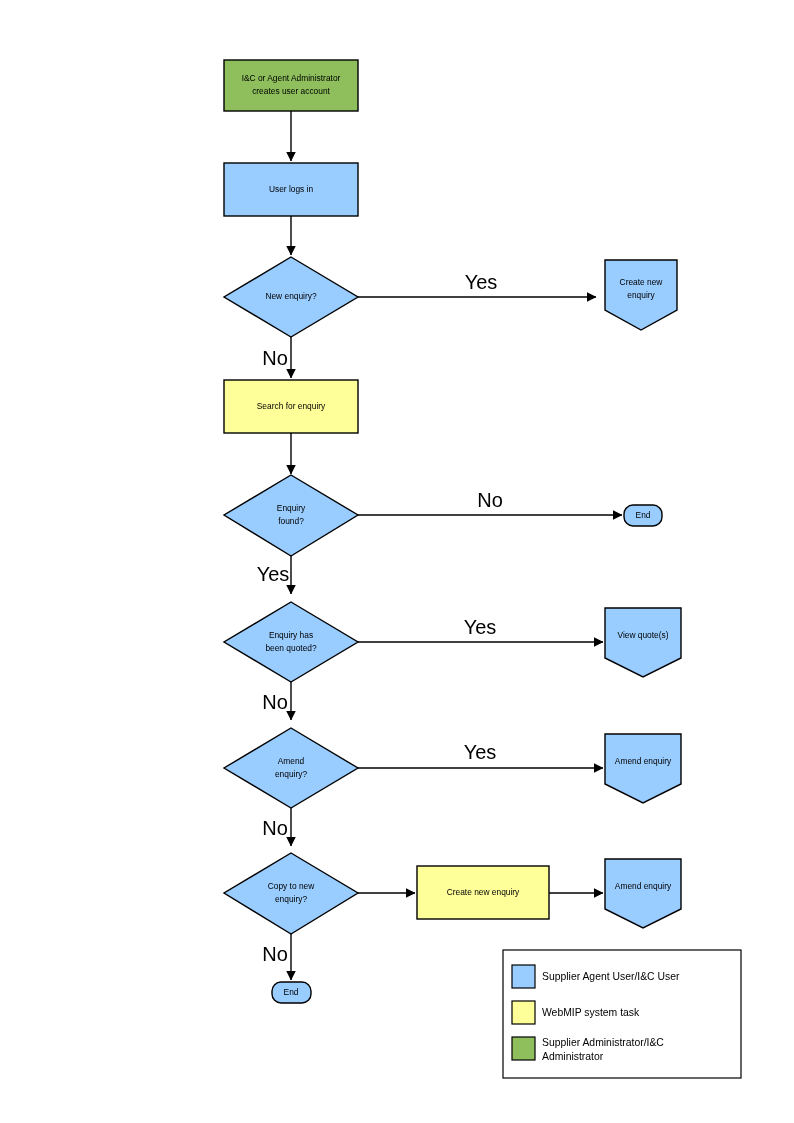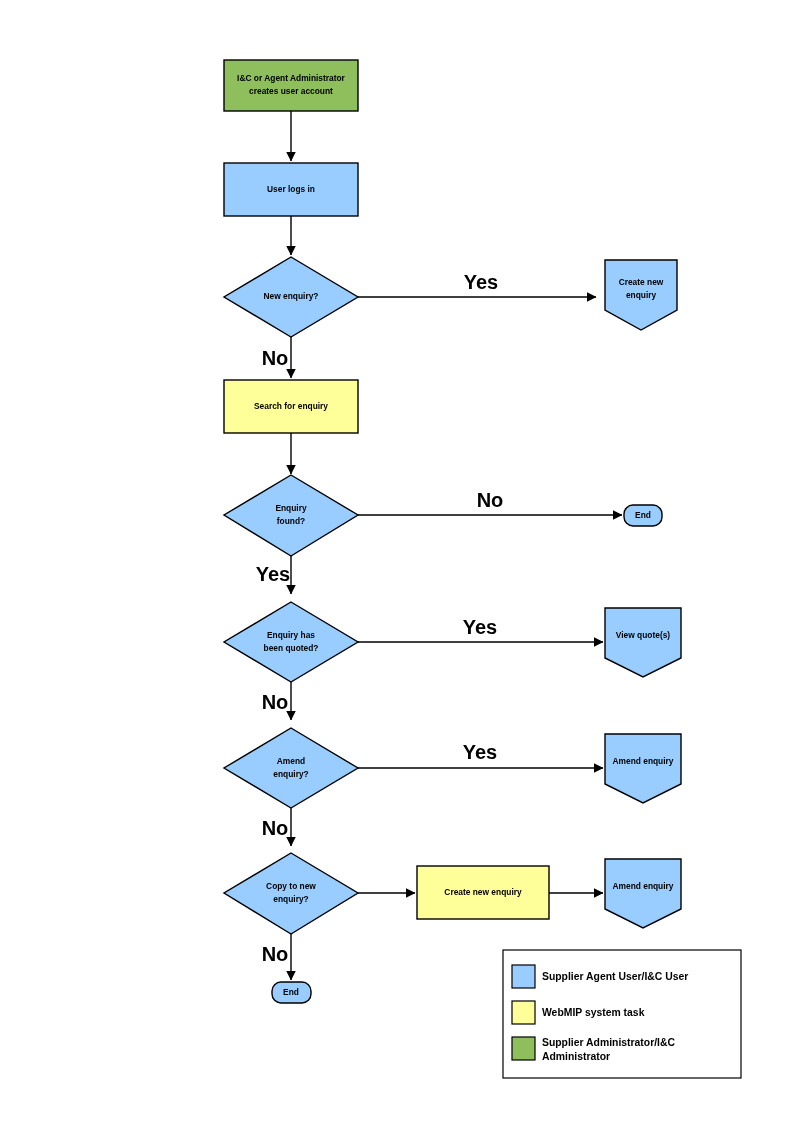--- a/index.html
+++ b/index.html
@@ -10,21 +10,20 @@
   }
   body {
     font-family: "Liberation Sans", sans-serif;
   }
   #canvas {
     position: relative;
     width: 794px;
     height: 1123px;
     background: #ffffff;
     overflow: hidden;
-    font-weight: bold;
   }
   svg#chart-svg {
     position: absolute;
     left: 0;
     top: 0;
     width: 794px;
     height: 1123px;
   }
   .node-shape {
     stroke: #000000;

